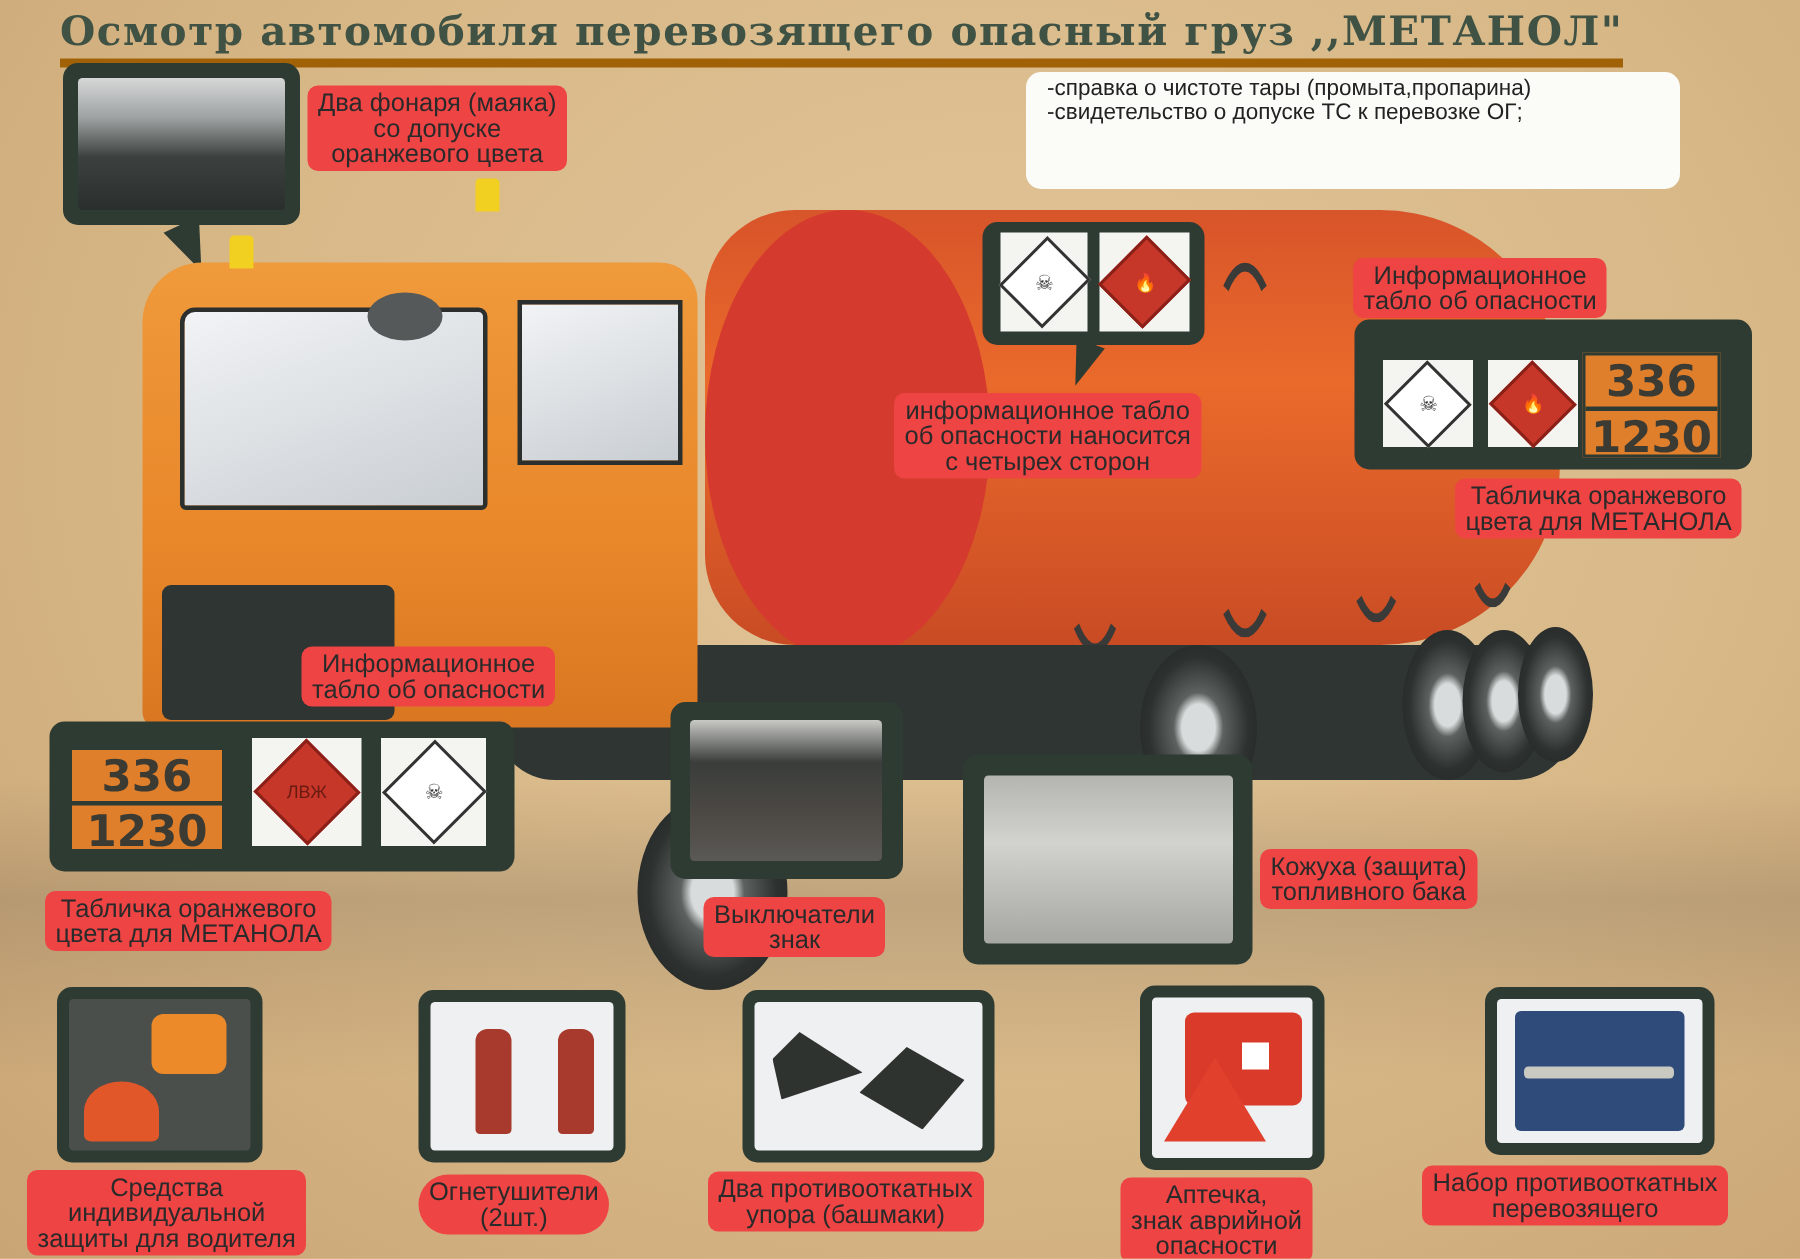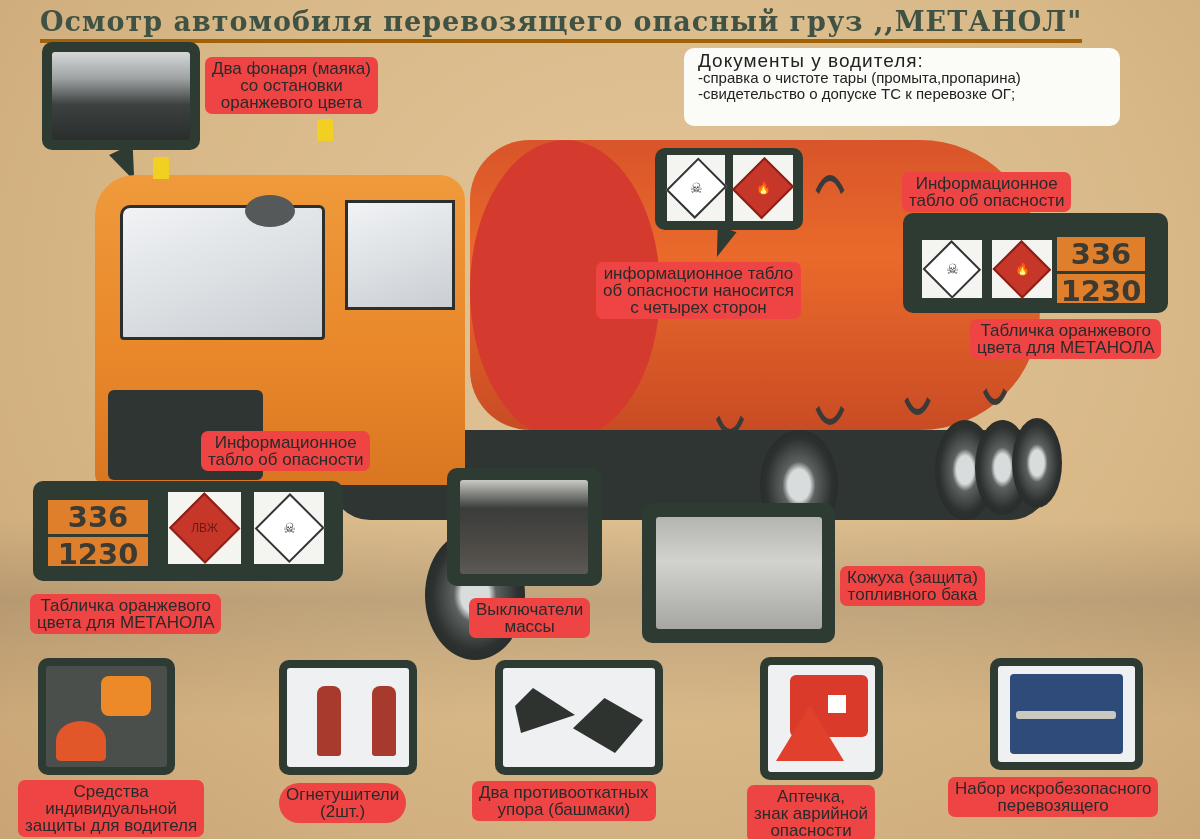--- a/index.html
+++ b/index.html
@@ -14,21 +14,21 @@
     background: radial-gradient(ellipse at 55% 35%, #e2c59a 0%, #d8b887 55%, #c9a474 100%);
   }
   .ground {
     position: absolute; left: 0; top: 520px; width: 1200px; height: 200px;
     background: linear-gradient(180deg, rgba(120,100,80,0) 0%, rgba(110,95,80,0.25) 40%, rgba(0,0,0,0) 100%);
   }
   .title {
     position: absolute; left: 40px; top: 6px;
     font-family: "DejaVu Serif", serif; font-weight: bold;
     font-size: 27px; color: #3f5244; letter-spacing: 1px;
-    border-bottom: 4px solid #a16207; padding-bottom: 2px; white-space: nowrap;
+    border-bottom: 6px solid #a16207; padding-bottom: 2px; white-space: nowrap;
   }
   .label {
     position: absolute; background: #ef4444; color: #2a2a2a;
     border-radius: 7px; text-align: center; line-height: 1.0;
     font-size: 17px; padding: 3px 7px; white-space: nowrap;
   }
   .docs {
     position: absolute; left: 684px; top: 48px; width: 436px; height: 78px;
     background: #fbfbf8; border-radius: 10px; padding: 3px 14px;
     color: #222;
@@ -106,32 +106,31 @@
 </style>
 </head>
 <body>
 
 <div class="bg-grad"></div>
 <div class="ground"></div>
 
 <div class="title">Осмотр автомобиля перевозящего опасный груз ,,МЕТАНОЛ"</div>
 
 <div class="docs">
-  <div class="h">Документы у водителя:</div>
   <div class="l">-справка о чистоте тары (промыта,пропарина)</div>
   <div class="l">-свидетельство о допуске ТС к перевозке ОГ;</div>
 </div>
 
 <div class="panel" style="left:42px;top:42px;width:158px;height:108px;">
   <div class="photo" style="left:10px;top:10px;width:138px;height:88px;background:linear-gradient(180deg,#d6d8d8 0%,#9ea2a2 30%,#3c403f 60%,#2a2e2d 100%);"></div>
 </div>
 <div class="tail" style="left:115px;top:148px;border-left:12px solid transparent;border-right:14px solid transparent;border-top:34px solid #2e3b33;transform:rotate(-25deg);"></div>
 <div class="label" style="left:205px;top:57px;">
   <div>Два фонаря (маяка)</div>
-  <div>со остановки</div>
+  <div>со допуске</div>
   <div>оранжевого цвета</div>
 </div>
 
 <div class="tank"></div>
 <div class="tank-end"></div>
 <div class="ring" style="left:700px;top:165px;height:270px;width:60px;"></div>
 <div class="ring" style="left:800px;top:175px;height:250px;width:60px;"></div>
 <div class="ring" style="left:890px;top:185px;height:230px;width:55px;"></div>
 <div class="ring" style="left:970px;top:195px;height:210px;width:50px;"></div>
 
@@ -214,21 +213,21 @@
 <div class="label" style="left:30px;top:594px;">
   <div>Табличка оранжевого</div>
   <div>цвета для МЕТАНОЛА</div>
 </div>
 
 <div class="panel" style="left:447px;top:468px;width:155px;height:118px;">
   <div class="photo" style="left:13px;top:12px;width:128px;height:94px;background:linear-gradient(180deg,#c9c9c5 0%,#3a3d3b 30%,#4e4a45 70%,#5a5955 100%);"></div>
 </div>
 <div class="label" style="left:469px;top:598px;">
   <div>Выключатели</div>
-  <div>массы</div>
+  <div>знак</div>
 </div>
 
 <div class="panel" style="left:642px;top:503px;width:193px;height:140px;">
   <div class="photo" style="left:14px;top:14px;width:166px;height:112px;background:linear-gradient(180deg,#b4b4b0 0%,#d2d2ce 40%,#a6a6a2 100%);"></div>
 </div>
 <div class="label" style="left:840px;top:566px;">
   <div>Кожуха (защита)</div>
   <div>топливного бака</div>
 </div>
 
@@ -279,15 +278,15 @@
   <div>опасности</div>
 </div>
 
 <div class="panel" style="left:990px;top:658px;width:153px;height:112px;">
   <div class="photo" style="left:8px;top:8px;width:137px;height:96px;background:#eef0f1;">
     <div style="position:absolute;left:12px;top:8px;width:113px;height:80px;background:#2f4b7a;border-radius:4px;"></div>
     <div style="position:absolute;left:18px;top:45px;width:100px;height:8px;background:#c9c9c2;border-radius:3px;"></div>
   </div>
 </div>
 <div class="label" style="left:948px;top:777px;">
-  <div>Набор искробезопасного</div>
+  <div>Набор противооткатных</div>
   <div>перевозящего</div>
 </div>
 
 </body></html>

